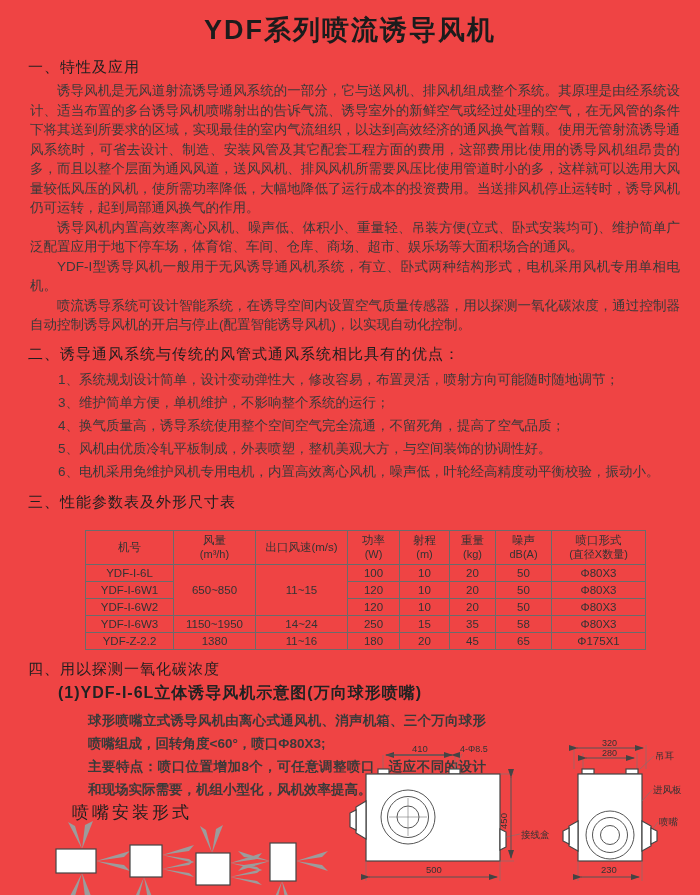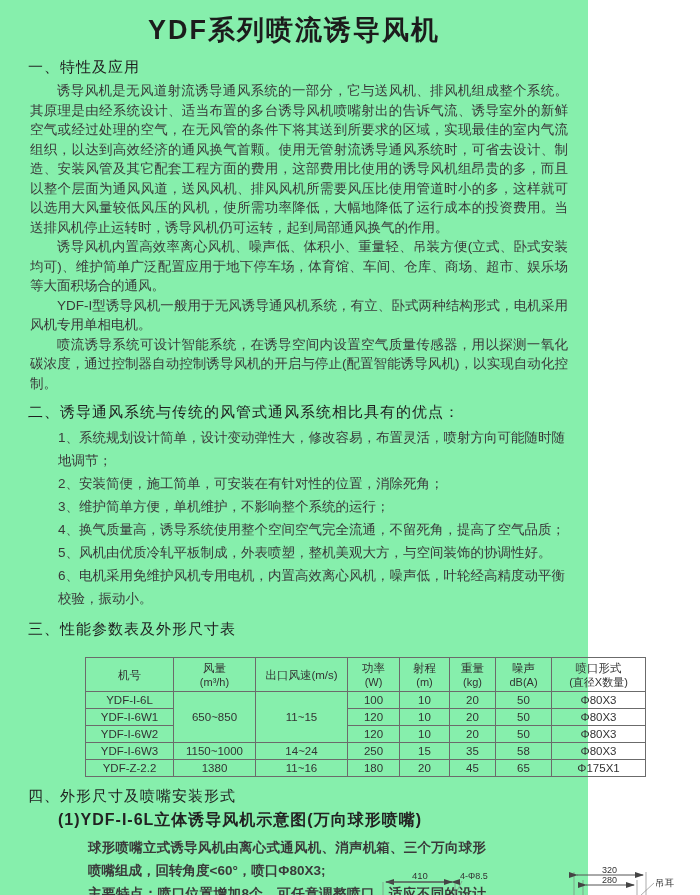--- a/index.html
+++ b/index.html
@@ -2,21 +2,21 @@
 <html><head>
 <meta charset="utf-8">
 <style>
   * { margin:0; padding:0; box-sizing:border-box; }
   html,body { background:#ffffff; }
   body {
     width:700px; height:895px; overflow:hidden; position:relative;
     font-family:"Liberation Sans","DejaVu Sans",sans-serif;
     color:#2e2e2e;
   }
-  .page { width:588px; height:895px; position:relative; background:#86efac; }
+  .page { width:700px; height:895px; position:relative; background:#ef4444; }
   .doc-title {
     text-align:center; font-size:27px; font-weight:bold; color:#1c1c1c;
     padding-top:12px; letter-spacing:2px;
   }
   .sec-heading {
     font-size:15px; font-weight:normal; color:#1f1f1f;
     margin:10px 20px 4px 28px; letter-spacing:1px;
   }
   .body-text {
     font-size:13.5px; line-height:19.5px; color:#3a3a3a;
@@ -41,21 +41,21 @@
   .sub-heading {
     position:absolute; left:58px; top:0; font-size:16px; font-weight:bold;
     color:#222; letter-spacing:1px;
   }
   .sub-body {
     position:absolute; left:88px; top:26px; width:398px;
     font-size:13.5px; line-height:23px; color:#3a3a3a; text-align:justify;font-weight:bold;
   }
   .nozzle-heading {
     position:absolute; left:72px; top:118px;
-    font-size:17px; font-weight:bold; color:#1f1f1f; letter-spacing:3px;
+    font-size:17px; font-weight:normal; color:#1f1f1f; letter-spacing:3px;
   }
   .nozzle-svg { position:absolute; left:18px; top:136px; }
   .drawing-svg { position:absolute; left:350px; top:58px; }
 
   svg { overflow:visible; }
   .dline { stroke:#555; stroke-width:1; fill:none; }
   .oline { stroke:#444; stroke-width:1.2; fill:#fff; }
   .thin  { stroke:#777; stroke-width:0.6; fill:none; }
   .spray { fill:#9c9c9c; stroke:none; }
   .svgtxt { font-family:"Liberation Sans","DejaVu Sans",sans-serif; fill:#333; }
@@ -69,21 +69,20 @@
 
   <div class="sec-heading">一、特性及应用</div>
   <p class="body-text">诱导风机是无风道射流诱导通风系统的一部分，它与送风机、排风机组成整个系统。其原理是由经系统设计、适当布置的多台诱导风机喷嘴射出的告诉气流、诱导室外的新鲜空气或经过处理的空气，在无风管的条件下将其送到所要求的区域，实现最佳的室内气流组织，以达到高效经济的通风换气首颗。使用无管射流诱导通风系统时，可省去设计、制造、安装风管及其它配套工程方面的费用，这部费用比使用的诱导风机组昂贵的多，而且以整个层面为通风风道，送风风机、排风风机所需要风压比使用管道时小的多，这样就可以选用大风量较低风压的风机，使所需功率降低，大幅地降低了运行成本的投资费用。当送排风机停止运转时，诱导风机仍可运转，起到局部通风换气的作用。</p>
   <p class="body-text">诱导风机内置高效率离心风机、噪声低、体积小、重量轻、吊装方便(立式、卧式安装均可)、维护简单广泛配置应用于地下停车场，体育馆、车间、仓库、商场、超市、娱乐场等大面积场合的通风。</p>
   <p class="body-text">YDF-I型诱导风机一般用于无风诱导通风机系统，有立、卧式两种结构形式，电机采用风机专用单相电机。</p>
   <p class="body-text">喷流诱导系统可设计智能系统，在诱导空间内设置空气质量传感器，用以探测一氧化碳浓度，通过控制器自动控制诱导风机的开启与停止(配置智能诱导风机)，以实现自动化控制。</p>
 
   <div class="sec-heading">二、诱导通风系统与传统的风管式通风系统相比具有的优点：</div>
   <ul class="adv-list">
     <li>1、系统规划设计简单，设计变动弹性大，修改容易，布置灵活，喷射方向可能随时随地调节；</li>
-    <li>2、安装简便，施工简单，可安装在有针对性的位置，消除死角；</li>
     <li>3、维护简单方便，单机维护，不影响整个系统的运行；</li>
     <li>4、换气质量高，诱导系统使用整个空间空气完全流通，不留死角，提高了空气品质；</li>
     <li>5、风机由优质冷轧平板制成，外表喷塑，整机美观大方，与空间装饰的协调性好。</li>
     <li>6、电机采用免维护风机专用电机，内置高效离心风机，噪声低，叶轮经高精度动平衡校验，振动小。</li>
   </ul>
 
   <div class="sec-heading">三、性能参数表及外形尺寸表</div>
   <table class="perf">
     <colgroup>
       <col style="width:88px">
@@ -129,42 +128,42 @@
       <tr>
         <td>YDF-I-6W2</td>
         <td>120</td>
         <td>10</td>
         <td>20</td>
         <td>50</td>
         <td>Φ80X3</td>
       </tr>
       <tr>
         <td>YDF-I-6W3</td>
-        <td>1150~1000</td>
+        <td>1150~1950</td>
         <td>14~24</td>
         <td>250</td>
         <td>15</td>
         <td>35</td>
         <td>58</td>
         <td>Φ80X3</td>
       </tr>
       <tr>
         <td>YDF-Z-2.2</td>
         <td>1380</td>
         <td>11~16</td>
         <td>180</td>
         <td>20</td>
         <td>45</td>
         <td>65</td>
         <td>Φ175X1</td>
       </tr>
     </tbody>
   </table>
 
-  <div class="sec-heading">四、外形尺寸及喷嘴安装形式</div>
+  <div class="sec-heading">四、用以探测一氧化碳浓度</div>
 
   <div class="bottom">
     <div class="sub-heading">(1)YDF-I-6L立体诱导风机示意图(万向球形喷嘴)</div>
     <div class="sub-body">
       <div>球形喷嘴立式诱导风机由离心式通风机、消声机箱、三个万向球形喷嘴组成，回转角度&lt;60°，喷口Φ80X3;</div>
       <div>主要特点：喷口位置增加8个，可任意调整喷口，适应不同的设计和现场实际需要，机组小型化，风机效率提高。</div>
     </div>
 
     <div class="nozzle-heading">喷嘴安装形式</div>
 

